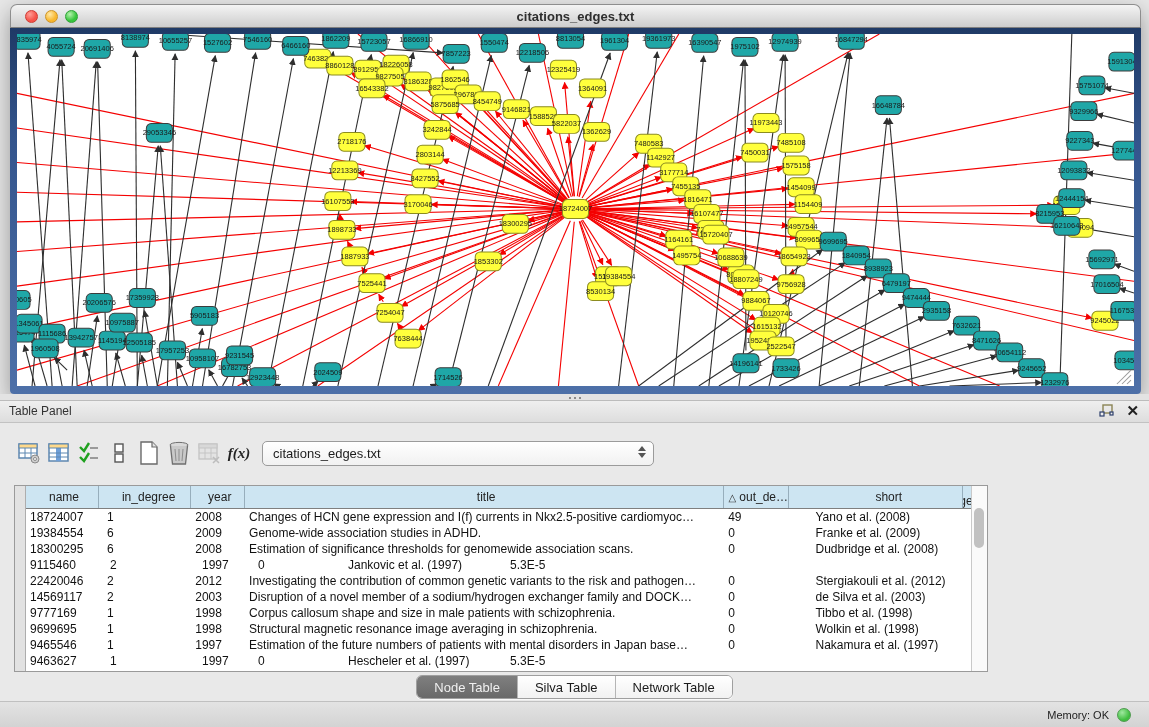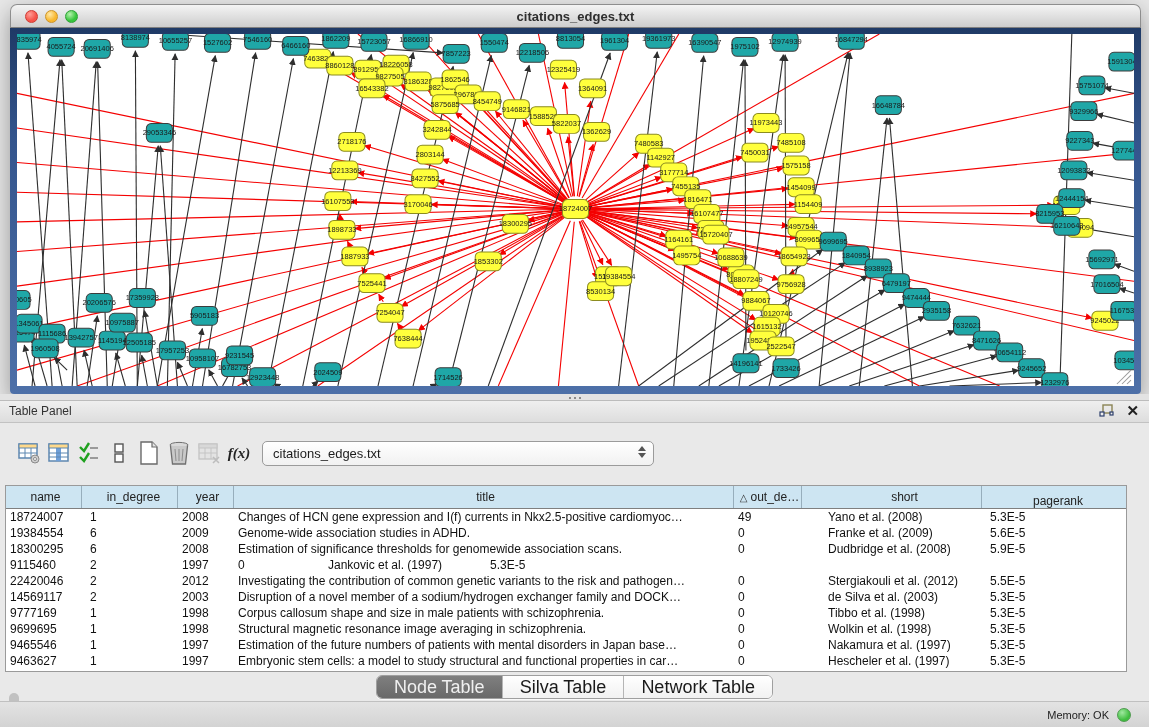--- a/index.html
+++ b/index.html
@@ -29,42 +29,42 @@
   .toolbar{position:absolute;left:14px;top:30px;right:14px;height:44px;display:flex;align-items:center;}
   .tool-btn{width:30px;height:30px;display:flex;align-items:center;justify-content:center;}
   .tool-btn.disabled{opacity:.45;}
   .fx{font-family:"Liberation Serif",serif;font-style:italic;font-weight:bold;font-size:15px;color:#222;}
   .combo{margin-left:8px;width:390px;height:23px;background:linear-gradient(#ffffff,#f1f1f1);border:1px solid #9b9b9b;border-radius:5px;position:relative;display:flex;align-items:center;box-shadow:inset 0 1px 0 #fff;}
   .combo-text{font-size:13px;color:#1c1c1c;padding-left:10px;}
   .combo-arrows{position:absolute;right:7px;top:4px;display:flex;flex-direction:column;gap:2px;}
   .tri-up{width:0;height:0;border-left:4px solid transparent;border-right:4px solid transparent;border-bottom:5px solid #555;}
   .tri-down{width:0;height:0;border-left:4px solid transparent;border-right:4px solid transparent;border-top:5px solid #555;}
   
-  .table-wrap{position:absolute;left:5px;top:84px;width:1122px;height:187px;background:#fff;border:1px solid #9a9a9a;box-sizing:border-box;display:flex;flex-direction:column;}
+  .table-wrap{position:absolute;left:14px;top:84px;width:974px;height:187px;background:#fff;border:1px solid #9a9a9a;box-sizing:border-box;display:flex;}
   .gutter{width:10px;background:#e2e2e2;border-right:1px solid #adadad;}
   .grid{flex:1;display:flex;flex-direction:column;overflow:hidden;}
   .hrow{display:flex;height:23px;background:#cde5f2;border-bottom:1px solid #7f7f7f;box-sizing:border-box;flex:0 0 23px;}
   .hcell{display:flex;align-items:center;justify-content:center;font-size:12px;color:#222;border-right:1px solid #97aebc;box-sizing:border-box;white-space:nowrap;overflow:hidden;gap:3px;}
   .hcell:last-child{border-right:none;margin-top:8px;}
   .sortg{font-size:10px;color:#333;}
   .trow{display:flex;height:16px;flex:0 0 16px;font-size:12px;color:#111;}
   .tcell{white-space:nowrap;overflow:hidden;box-sizing:border-box;line-height:16px;}
   .c0{width:76px;padding-left:4px;}
   .c1{width:96px;padding-left:8px;}
   .c2{width:56px;padding-left:4px;}
   .c3{width:500px;padding-left:4px;}
   .c4{width:68px;padding-left:4px;}
   .c5{width:180px;padding-left:26px;}
   .c6{flex:1;padding-left:8px;}
   .vscroll{width:15px;background:#fafafa;border-left:1px solid #c9c9c9;position:relative;}
   .vthumb{position:absolute;left:2px;top:22px;width:10px;height:40px;background:#c1c1c1;border-radius:6px;}
   
   .tabbar{position:absolute;left:0;top:271px;right:0;height:29px;display:flex;align-items:center;justify-content:center;}
   .seg{display:flex;height:22px;border:1px solid #9f9f9f;border-radius:6px;overflow:hidden;background:#fff;box-shadow:0 1px 0 rgba(255,255,255,.7);}
-  .seg-tab{display:flex;align-items:center;padding:12px 17px;font-size:18px;color:#1a1a1a;background:linear-gradient(#ffffff,#f0f0f0);border-right:1px solid #b5b5b5;cursor:default;}
+  .seg-tab{display:flex;align-items:center;padding:12px 17px;font-size:13px;color:#1a1a1a;background:linear-gradient(#ffffff,#f0f0f0);border-right:1px solid #b5b5b5;cursor:default;}
   .seg-tab:last-child{border-right:none;}
   .seg-tab.selected{background:linear-gradient(#7f7f7f,#676767);color:#f0f0f0;}
   
   .statusbar{position:absolute;left:0;top:300px;right:0;height:27px;background:linear-gradient(#e3e3e3,#d2d2d2);border-top:1px solid #c0c0c0;}
   .mem{position:absolute;right:40px;top:7px;font-size:11px;color:#222;}
   .memdot{position:absolute;right:18px;top:6px;width:14px;height:14px;border-radius:50%;background:radial-gradient(circle at 35% 30%,#9fe89f,#3fbe3f 65%);border:1px solid #4f9b4f;box-sizing:border-box;}
   .icon-svg{display:block;}
 </style>
 </head>
 <body>
@@ -1019,21 +1019,20 @@
             <div class="tcell c2">1997</div>
             <div class="tcell c3">Estimation of the future numbers of patients with mental disorders in Japan base…</div>
             <div class="tcell c4">0</div>
             <div class="tcell c5">Nakamura et al. (1997)</div>
             <div class="tcell c6">5.3E-5</div>
           </div>
           <div class="trow">
             <div class="tcell c0">9463627</div>
             <div class="tcell c1">1</div>
             <div class="tcell c2">1997</div>
-            <div class="tcell c3">Embryonic stem cells: a model to study structural and functional properties in car…</div>
             <div class="tcell c4">0</div>
             <div class="tcell c5">Hescheler et al. (1997)</div>
             <div class="tcell c6">5.3E-5</div>
           </div>
         </div>
     </div>
     <div class="vscroll">
       <div class="vthumb"></div>
     </div>
   </div>

